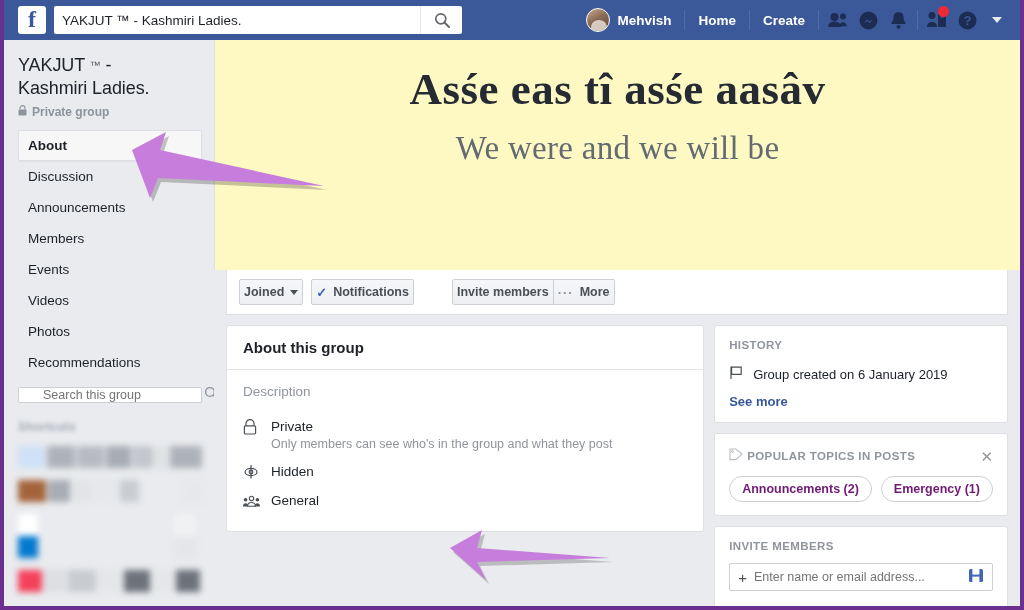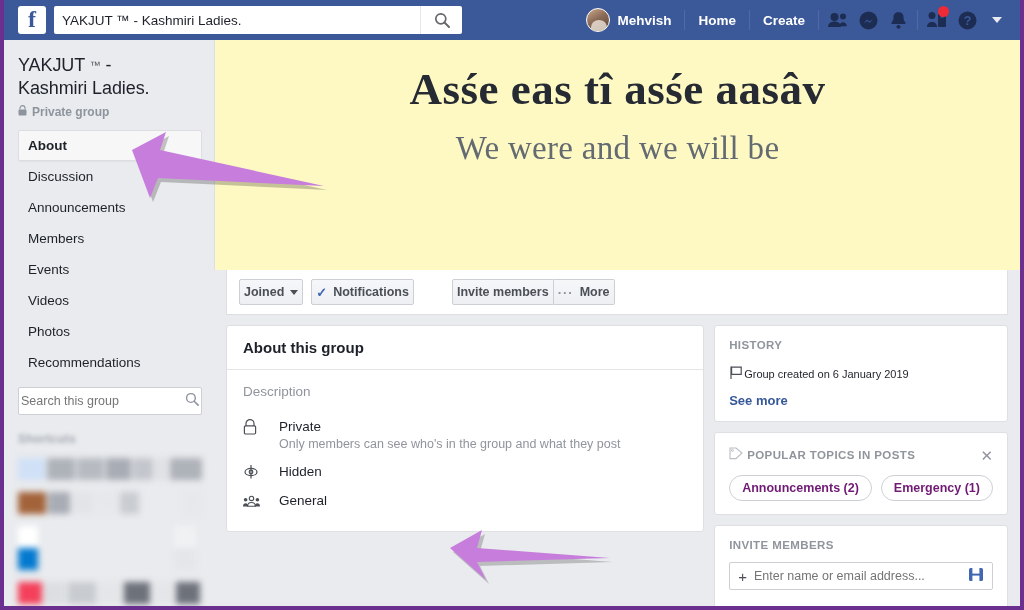--- a/index.html
+++ b/index.html
@@ -104,23 +104,23 @@
     display:block; font-size:13.5px; color:#1d2129;
     padding:8px 10px; border-radius:2px; cursor:pointer;
     line-height:15px;
   }
   .navlink.active {
     background:#f7f7f7; font-weight:bold;
     border:1px solid #dcdee3; padding:7px 9px;
     box-shadow:0 1px 1px rgba(0,0,0,.04);
   }
   .grp-search {
-    margin-top:9px; height:28px; background:#fff;
+    margin-top:9px; height:16px; background:#fff;
     border:1px solid #ccd0d5; border-radius:2px;
-    display:flex; align-items:center; padding:0 2px;
+    display:flex; align-items:center; padding:0 24px;
   }
   .grp-search input {
     flex:1; border:0; outline:0; font-size:12.5px; color:#1d2129;
     font-family:"Liberation Sans", sans-serif; background:transparent;
   }
   .shortcuts-hd {
     margin-top:17px; font-size:12px; font-weight:bold; color:#8d949e;
     letter-spacing:.2px; filter:blur(2.2px); opacity:.75;
   }
   .sc-row { display:flex; gap:2px; margin-top:12px; filter:blur(3px); }
@@ -182,33 +182,33 @@
   .card-hd {
     padding:13px 16px; font-size:15px; font-weight:bold; color:#1d2129;
     border-bottom:1px solid #e5e5e5;
   }
   .card-body { padding:14px 16px 10px 16px; }
   .sub-label { font-size:13.5px; color:#90949c; }
   .desc {
     margin-top:14px; font-size:13.5px; color:#1d2129; line-height:20px;
   }
   .privacy-block { margin-top:18px; }
-  .prow { display:flex; gap:19px; margin-bottom:9px; }
+  .prow { display:flex; gap:11px; margin-bottom:9px; }
   .prow .pico { width:17px; flex:0 0 17px; padding-top:2px; }
   .prow .ptitle { font-size:13.5px; color:#1d2129; line-height:17px; }
   .prow .psub { font-size:12.5px; color:#90949c; line-height:17px; margin-top:1px; }
 
   .side-hd {
     font-size:11.5px; font-weight:bold; color:#90949c;
     letter-spacing:.4px; text-transform:uppercase;
   }
   .side-pad { padding:13px 14px 13px 14px; }
   .hist-row {
-    display:flex; align-items:center; 
-    margin-top:14px; font-size:11px; color:#1d2129;
+    display:flex; align-items:center; gap:9px;
+    margin-top:14px; font-size:13px; color:#1d2129;
   }
   .link { color:#365899; font-size:13px; font-weight:bold; cursor:pointer; }
   .chips { display:flex; gap:9px; margin-top:11px; }
   .chip {
     border:1px solid #ccd0d5; border-radius:14px; padding:5px 12px;
     font-size:12.5px; font-weight:bold; color:#701a75;
     background:#fff; cursor:pointer; white-space:nowrap;
   }
   .hd-row { display:flex; align-items:center; justify-content:space-between; }
   .xbtn { color:#90949c; font-size:15px; cursor:pointer; line-height:1; }

